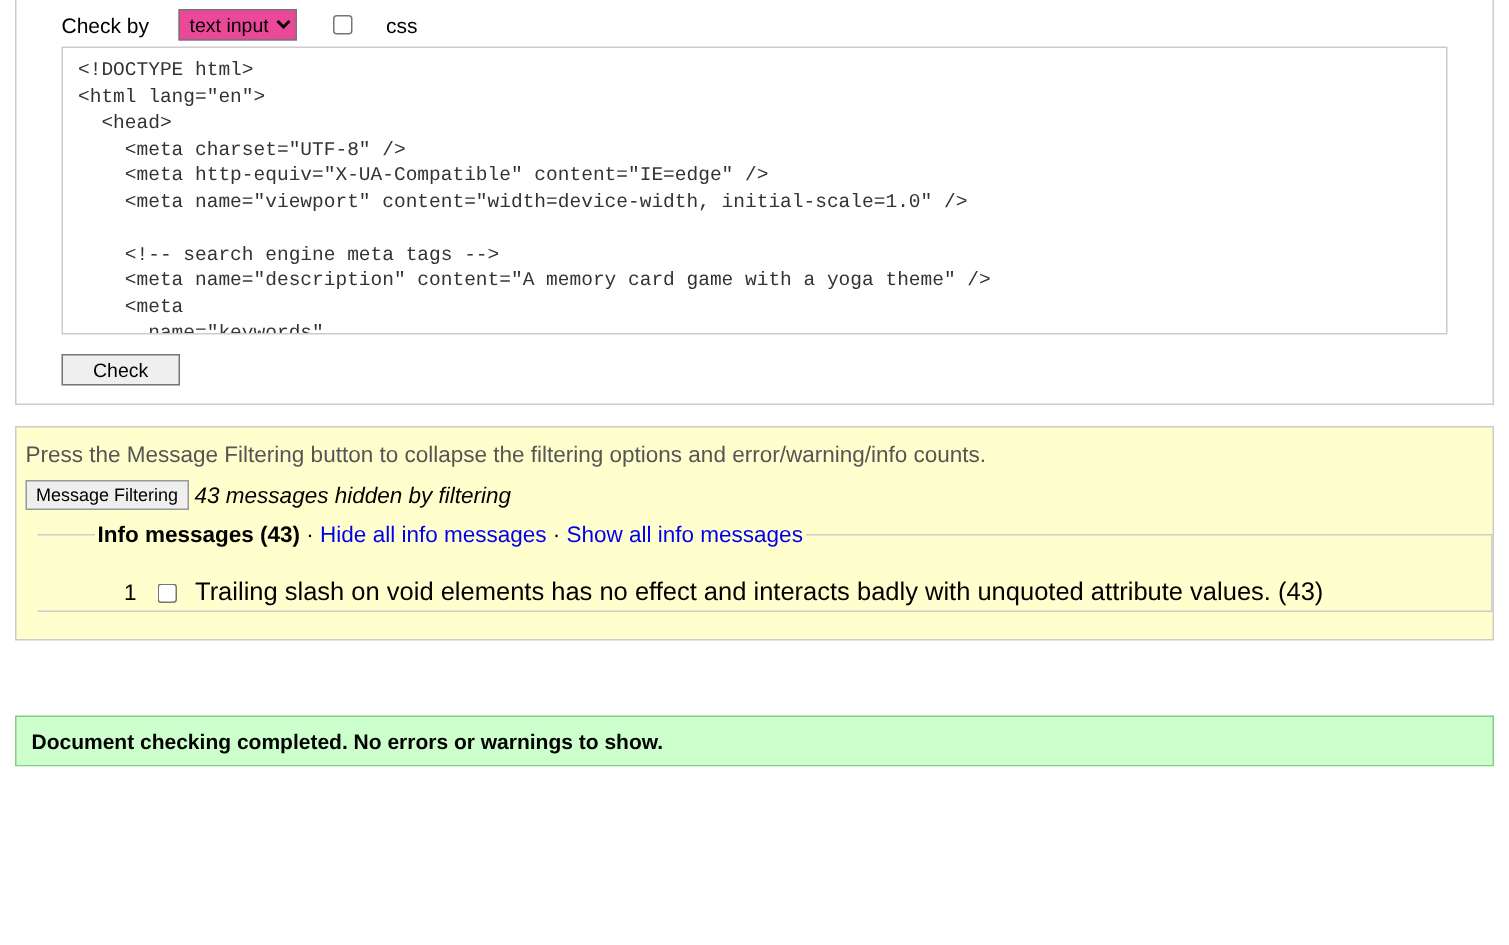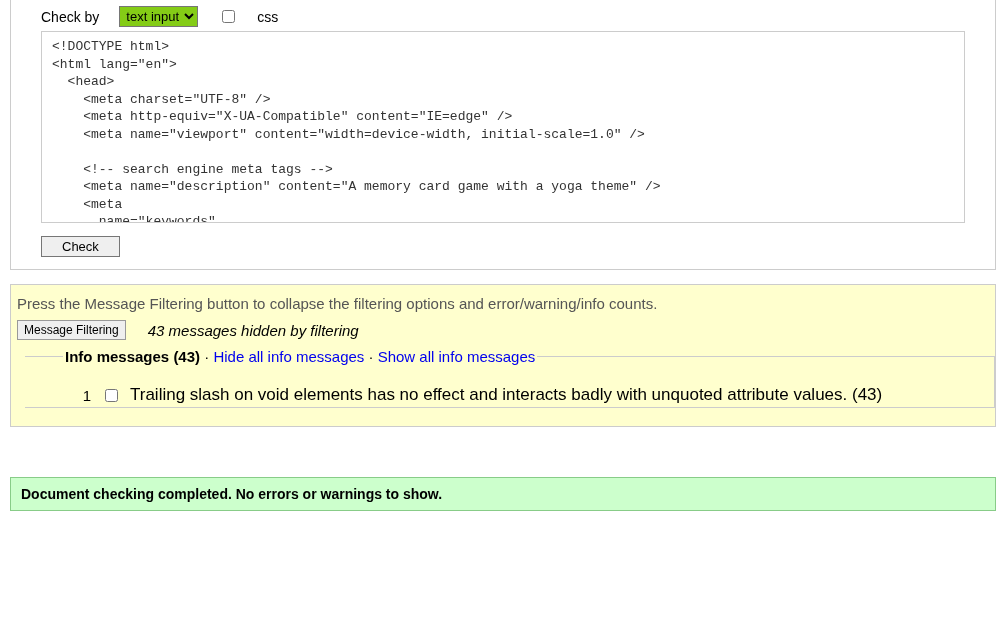--- a/index.html
+++ b/index.html
@@ -28,21 +28,21 @@
       margin-bottom: 4px;
     }
     .check-by-label {
       font-size: 14px;
     }
     select {
       font-family: Arial, sans-serif;
       font-size: 13px;
       padding: 1px 2px;
       border: 1px solid #767676;
-      background: #84cc16;
+      background: #ec4899;
     }
     input[type="checkbox"] {
       margin: 0 2px 0 4px;
       width: 13px;
       height: 13px;
     }
     .css-label {
       font-size: 14px;
     }
     .code-area {
@@ -75,21 +75,21 @@
       padding: 8px 0 18px 0;
     }
     .filter-instruction {
       color: #555;
       font-size: 15px;
       padding: 2px 6px 8px 6px;
     }
     .filter-header-row {
       display: flex;
       align-items: center;
-      gap: 22px;
+      gap: 4px;
       padding: 0 6px;
     }
     .msg-filtering-button {
       background: #efefef;
       border: 1px solid #999;
       padding: 2px 6px;
       font-size: 12px;
       font-family: Arial, sans-serif;
       cursor: pointer;
     }

